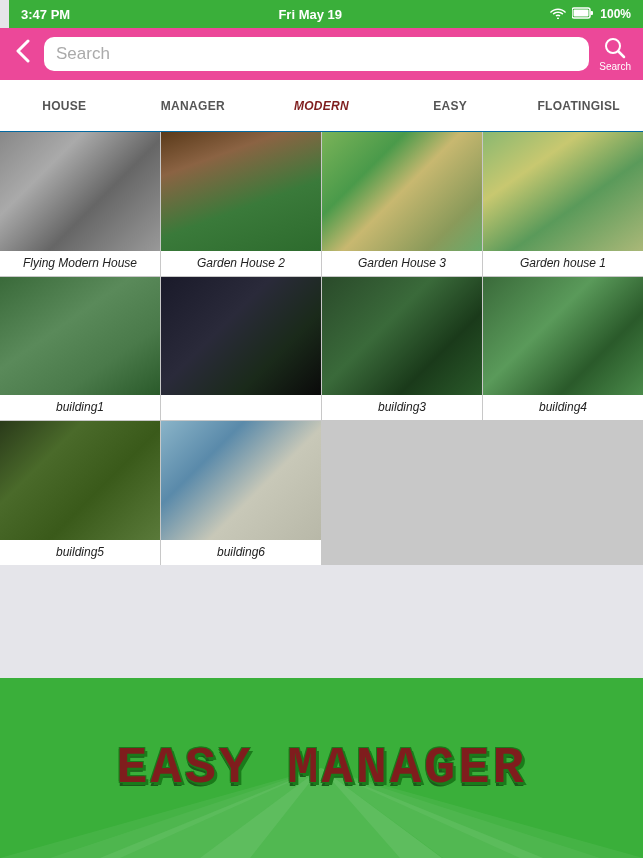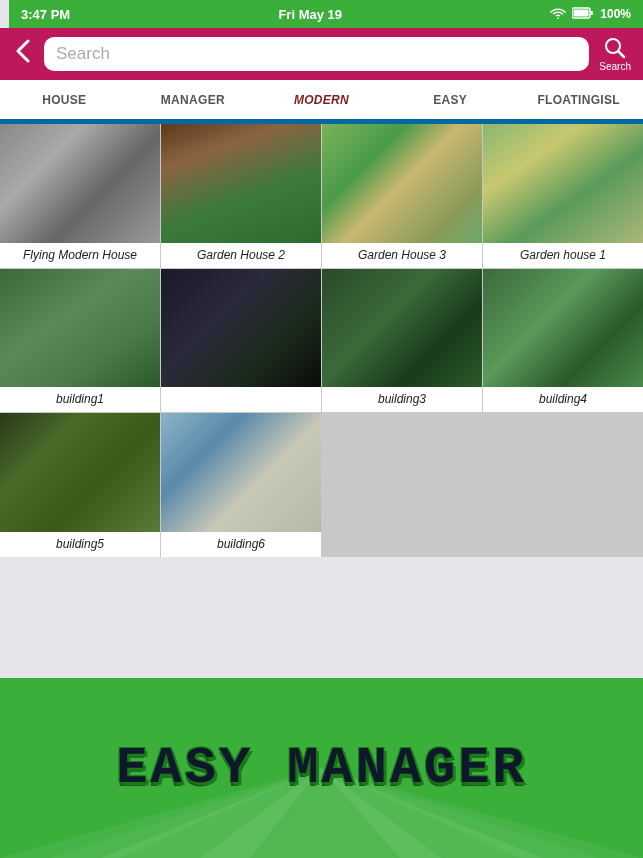--- a/index.html
+++ b/index.html
@@ -28,21 +28,21 @@
     .status-bar-right {
       display: flex;
       align-items: center;
       gap: 6px;
       font-size: 12px;
     }
 
     
     .nav-bar {
       height: 52px;
-      background: #be185d;
+      background: #ec4899;
       display: flex;
       align-items: center;
       padding: 0 12px;
       gap: 10px;
     }
     .nav-back {
       color: white;
       font-size: 24px;
       font-weight: 300;
       cursor: pointer;
@@ -70,25 +70,25 @@
       gap: 2px;
       cursor: pointer;
     }
     .nav-search-icon-btn svg {
       width: 22px;
       height: 22px;
     }
 
     
     .category-tabs {
-      height: 44px;
+      height: 52px;
       background: white;
       display: flex;
       align-items: center;
-      border-bottom: 5px solid #0369a1;
+      border-bottom: 1px solid #0369a1;
     }
     .tab-item {
       flex: 1;
       text-align: center;
       font-size: 12px;
       font-weight: 600;
       color: #555;
       cursor: pointer;
       padding: 10px 4px;
       letter-spacing: 0.3px;
@@ -179,21 +179,21 @@
     .banner-rays {
       position: absolute;
       width: 100%;
       height: 100%;
     }
     .banner-text-outline {
       position: relative;
       z-index: 2;
       font-size: 52px;
       font-weight: 900;
-      color: #0f172a;
+      color: #7f1d1d;
       letter-spacing: 3px;
       text-transform: uppercase;
       font-family: 'Courier New', Courier, monospace;
       text-shadow:
         3px 3px 0 #1a7a1a,
         -1px -1px 0 #1a7a1a,
         1px -1px 0 #1a7a1a,
         -1px 1px 0 #1a7a1a,
         0 4px 0 #1a5a1a;
     }

